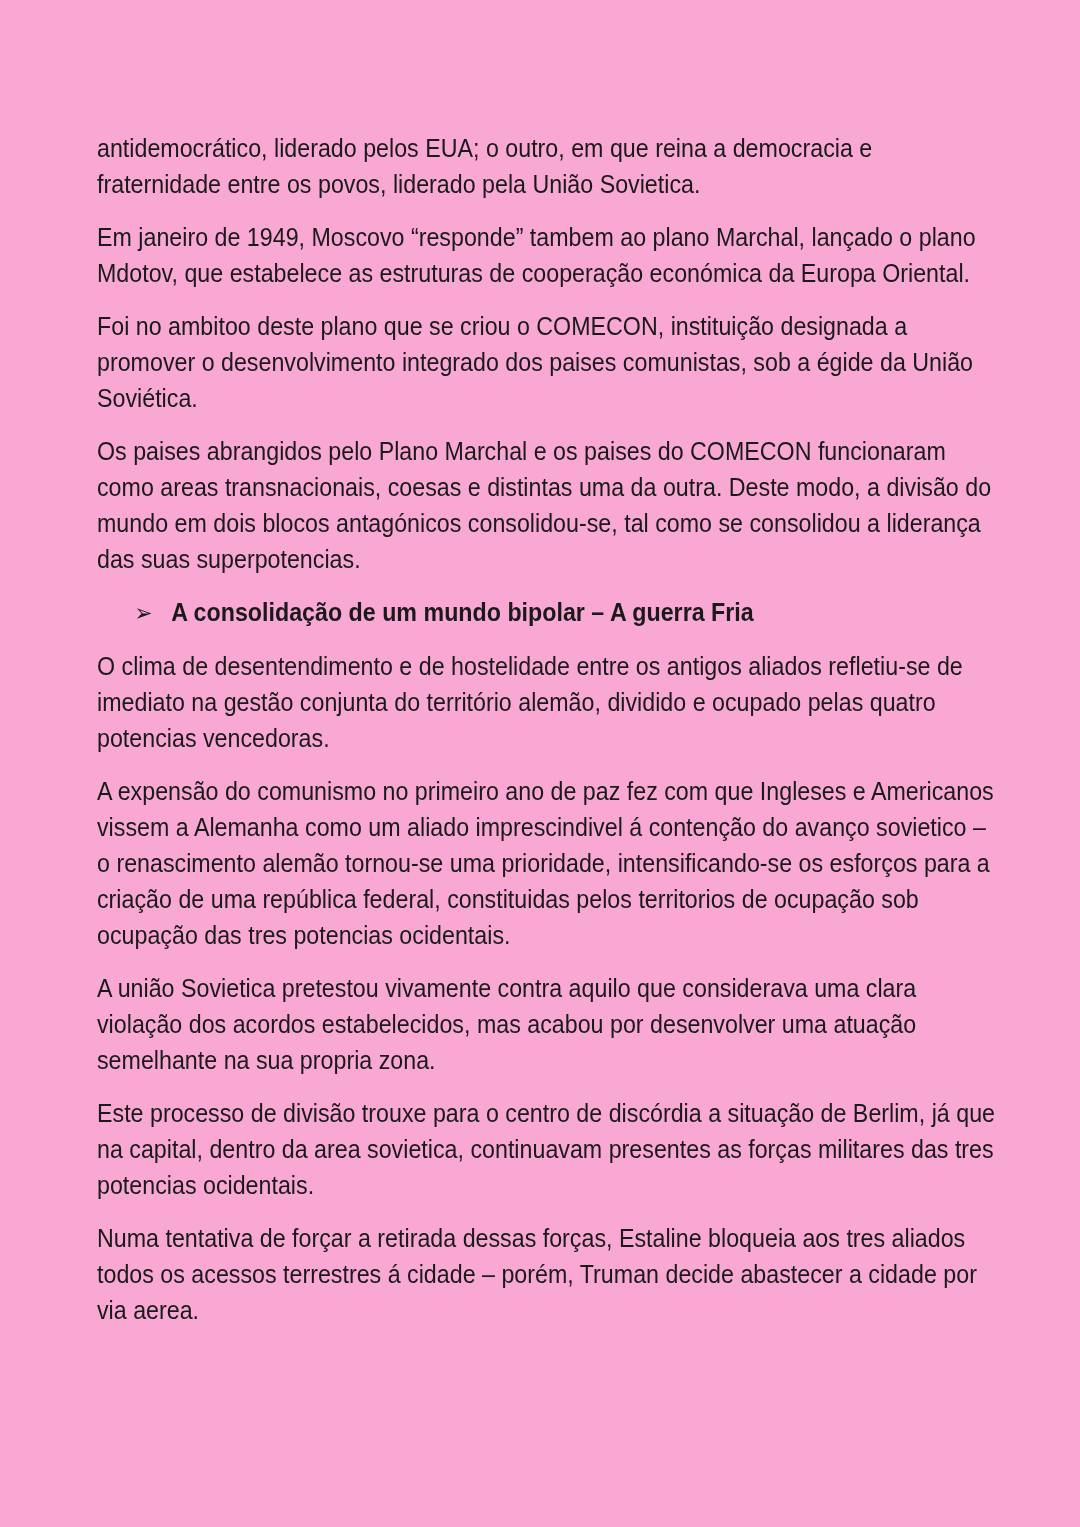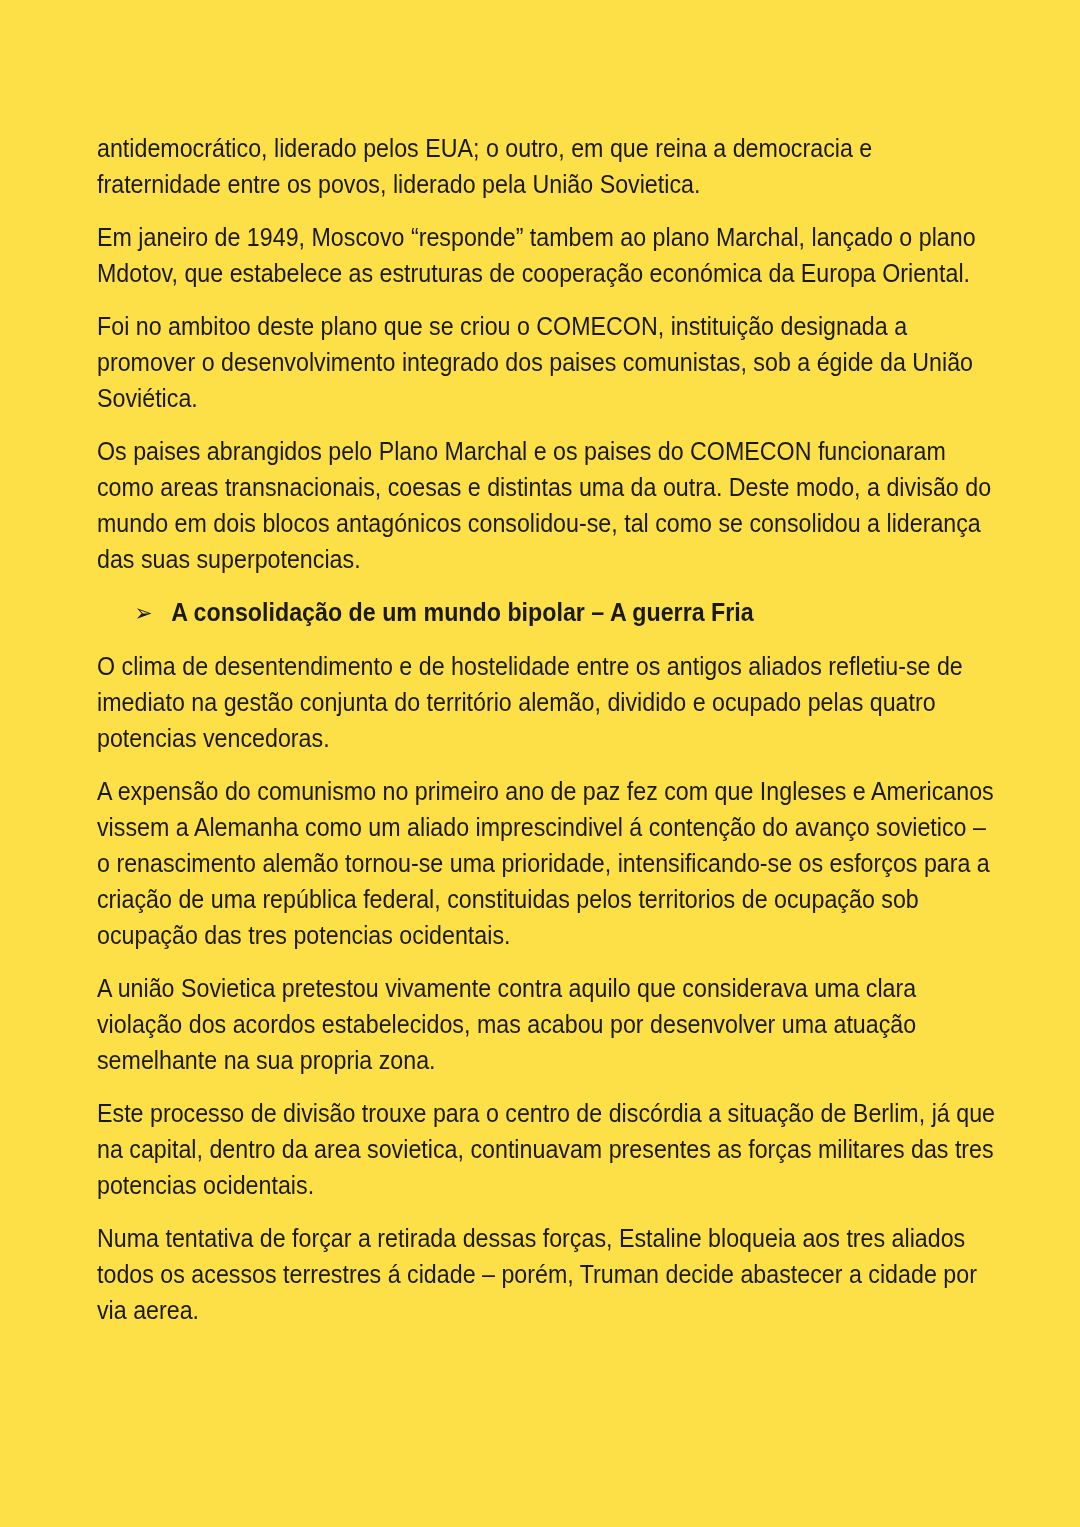--- a/index.html
+++ b/index.html
@@ -10,21 +10,21 @@
     width: 1080px;
     height: 1527px;
     background: #ffffff;
     overflow: hidden;
     font-family: "Liberation Sans", "DejaVu Sans", sans-serif;
   }
   .page {
     position: relative;
     width: 1080px;
     height: 1527px;
-    background: #fde047;
+    background: #f9a8d4;
   }
   .doc-body {
     position: absolute;
     left: 97px;
     top: 130px;
     width: 1005px;
     transform: scaleX(0.894);
     transform-origin: 0 0;
     color: #1a1a1a;
     font-size: 26px;

